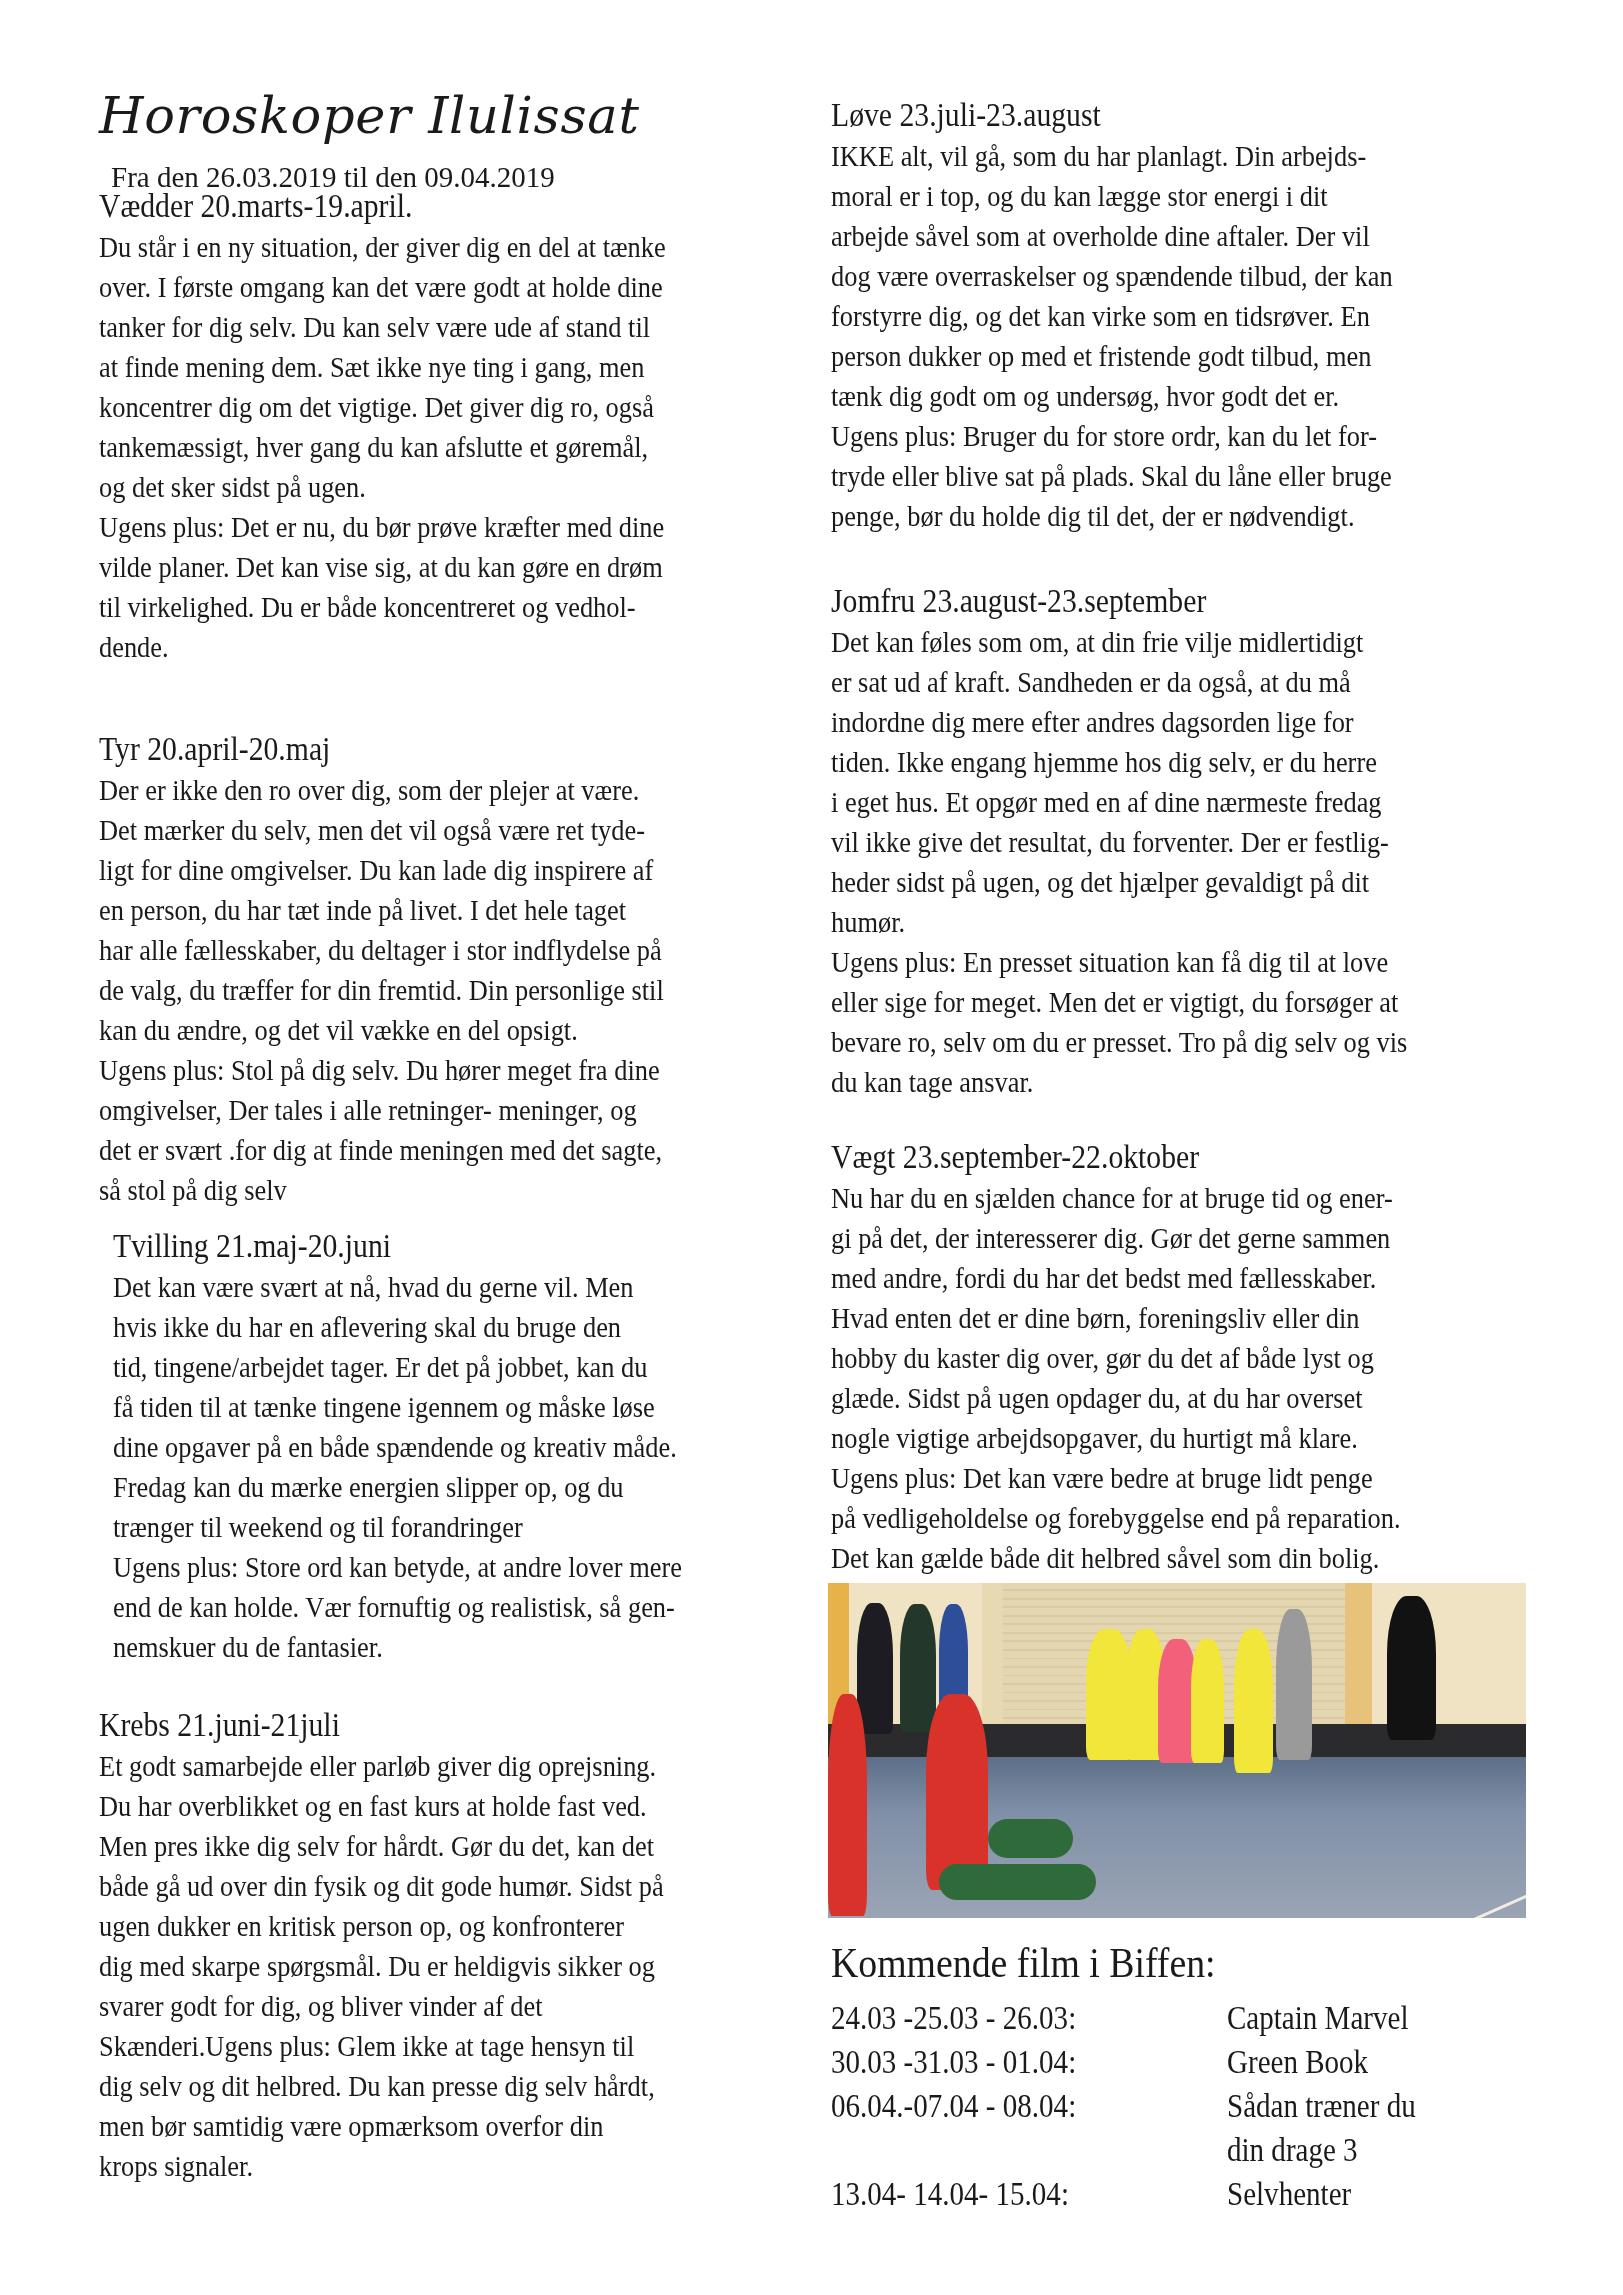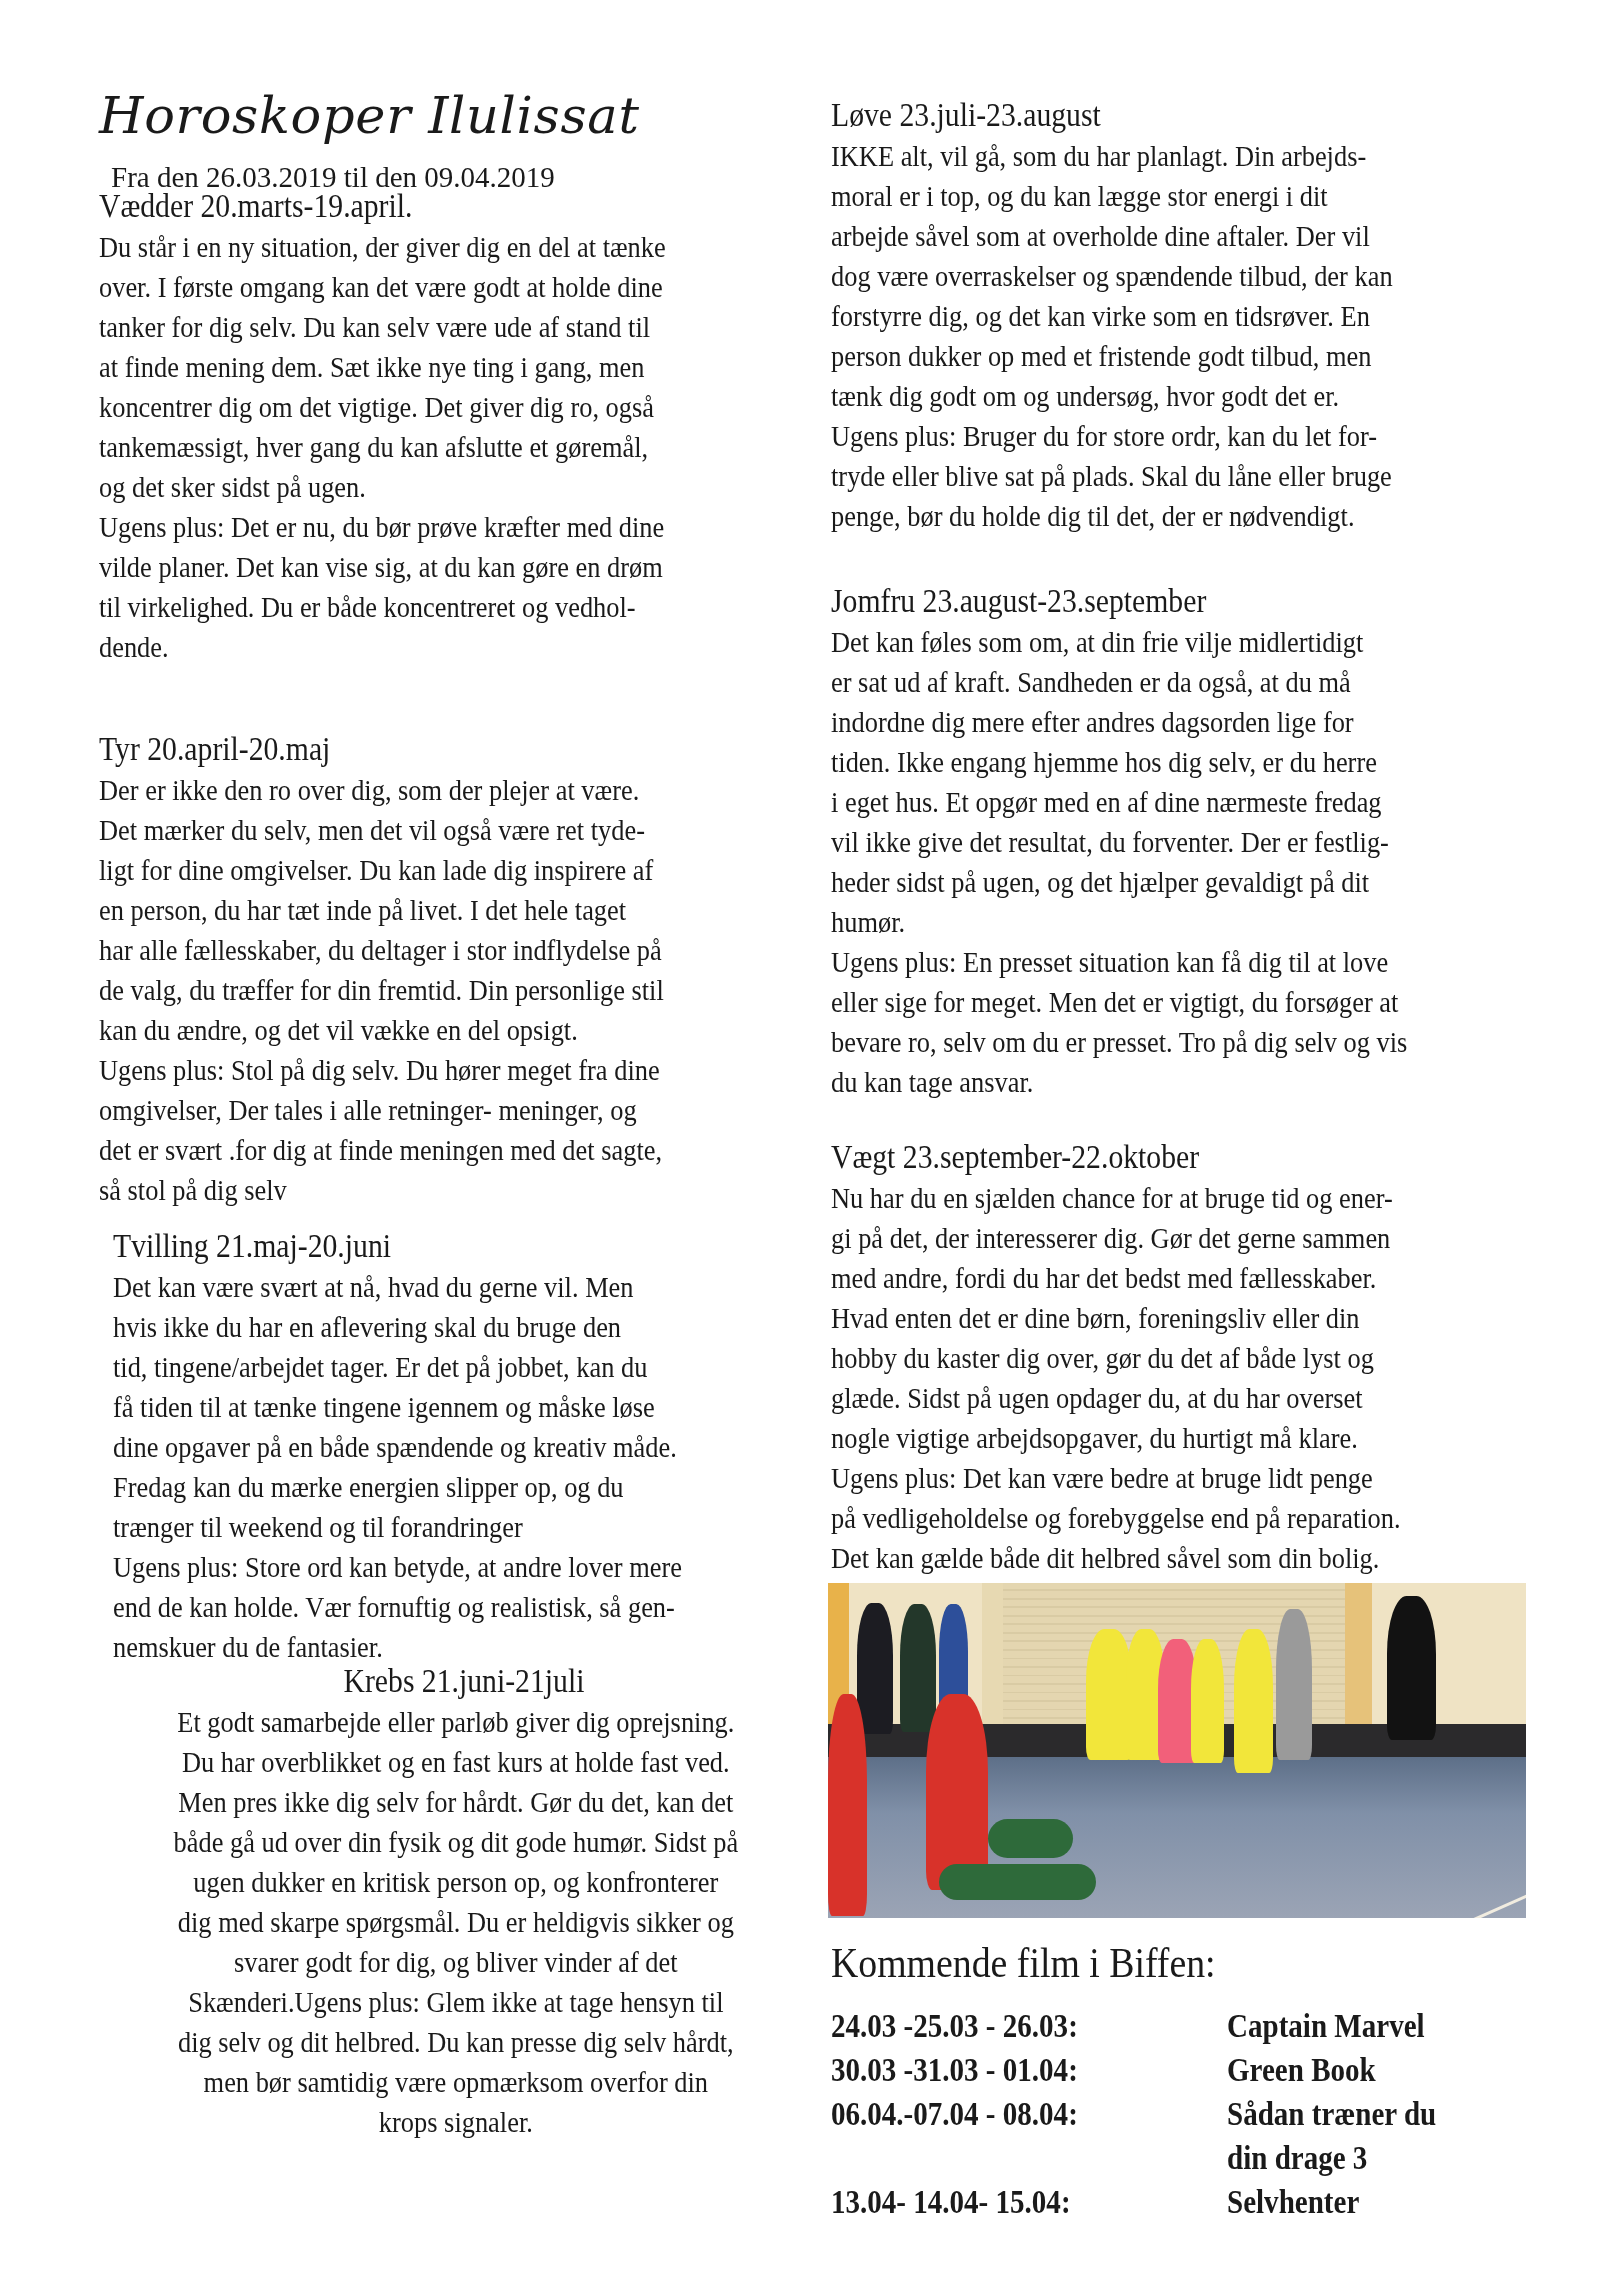--- a/index.html
+++ b/index.html
@@ -45,21 +45,21 @@
     background: #2b2a2c; }
   .photo .line { position: absolute; right: -13px; bottom: 26px; width: 275px; height: 2.6px;
     background: #f1ece0; transform: rotate(-24deg); transform-origin: right; }
   .fig { position: absolute; border-radius: 40% 40% 10% 10%; }
 
   .films { position: absolute; left: 831px; top: 1937px; width: 707px; }
   .films h2 {
     margin: 0; font-weight: normal; font-size: 42px; line-height: 52px;
     transform: scaleX(0.9); transform-origin: left;
   }
-  .films table { border-collapse: collapse; margin-top: 15px; font-weight: bold; }
+  .films table { border-collapse: collapse; margin-top: 7px; }
   .films td {
     padding: 0; font-size: 33px; line-height: 44px; vertical-align: top;
     white-space: nowrap;
   }
   .films td.dates { width: 396px; transform: scaleX(0.88); transform-origin: left; }
   .films td.movie { transform: scaleX(0.88); transform-origin: left; }
 </style>
 </head>
 <body>
 
@@ -103,21 +103,21 @@
 tid, tingene/arbejdet  tager. Er det på jobbet, kan du
 få tiden til at tænke tingene igennem og måske løse
 dine opgaver på en både spændende og kreativ måde.
 Fredag kan du mærke energien slipper op, og du
 trænger til weekend og til forandringer
 Ugens plus: Store ord kan betyde, at andre lover mere
 end de kan holde. Vær fornuftig og realistisk, så gen-
 nemskuer du de fantasier.</p>
 </section>
 
-<section class="sign" style="left:99px; top:1660px;text-align:center;">
+<section class="sign" style="left:99px; top:1704px;">
   <h2>Krebs 21.juni-21juli</h2>
   <p class="body">Et godt samarbejde eller parløb giver dig oprejsning.
 Du har overblikket og en fast kurs at holde fast ved.
 Men pres ikke dig selv for hårdt. Gør du det, kan det
 både gå ud over din fysik og dit gode humør. Sidst på
 ugen dukker en kritisk person op, og konfronterer
 dig med skarpe spørgsmål. Du er heldigvis sikker og
 svarer godt for dig, og bliver vinder af det
 Skænderi.Ugens plus: Glem ikke at tage hensyn til
 dig selv og dit helbred. Du kan presse dig selv hårdt,

